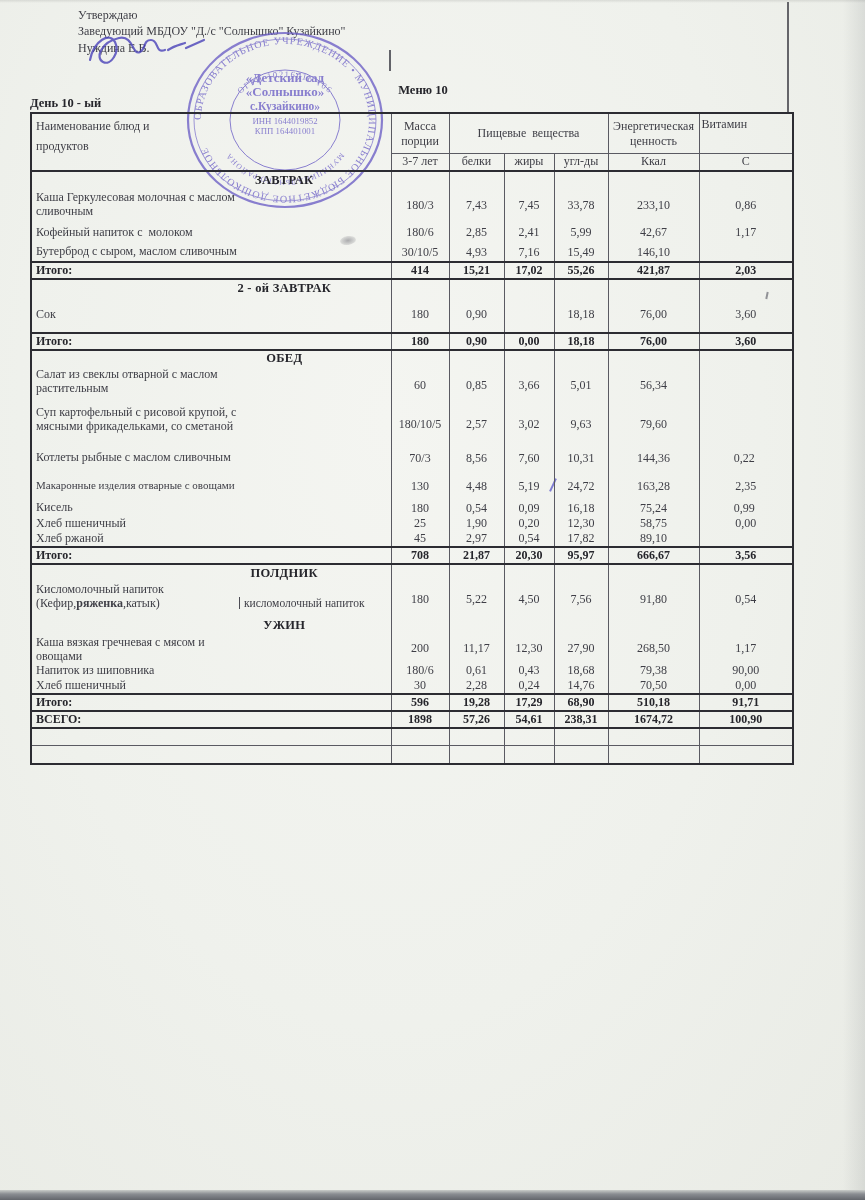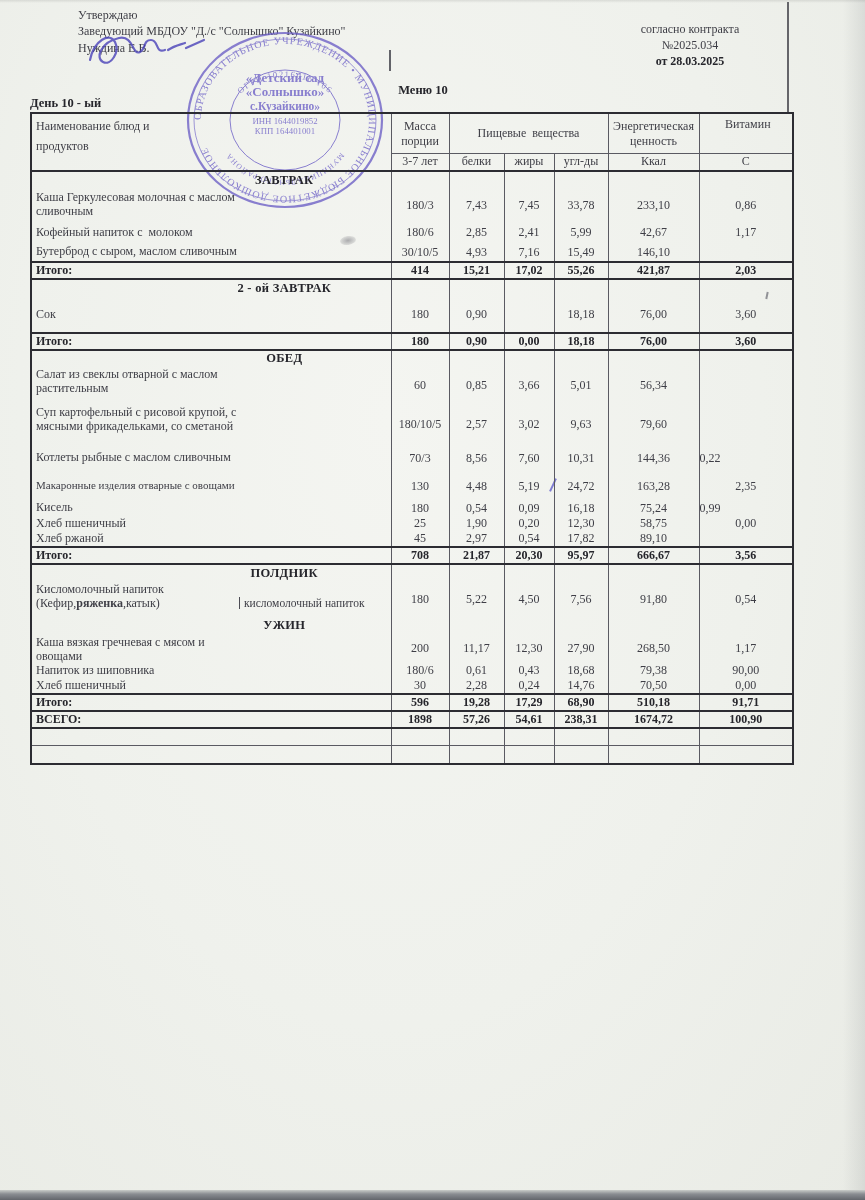--- a/index.html
+++ b/index.html
@@ -52,51 +52,46 @@
   col.c1{width:360px;} col.c2{width:58px;} col.c3{width:55px;}
   col.c4{width:50px;} col.c5{width:54px;} col.c6{width:91px;} col.c7{width:94px;}
 
   thead td{border-left:1px solid var(--bl);border-right:1px solid var(--bl);}
   tr.h1{height:40px;} tr.h2{height:18px;}
   tr.h1 td{border-bottom:1px solid var(--bl);}
   tr.h2 td{border-bottom:2px solid var(--bd);text-align:center;font-family:Liberation Serif, serif;}
   .th-name{vertical-align:top;text-align:left;line-height:20px;padding:2px 4px;border-bottom:2px solid var(--bd) !important;white-space:pre-wrap;margin-left:38px;}
   .th-mass,.th-energy{text-align:center;line-height:15px;padding-top:2px;}
   .th-group{text-align:center;vertical-align:middle;white-space:pre-wrap;}
-  .th-vit{text-align:center;vertical-align:top;padding:3px 4px 0 8px;}
+  .th-vit{text-align:left;vertical-align:top;padding:3px 4px 0 2px;}
 
   tbody td{border-left:1px solid var(--bl);border-right:1px solid var(--bl);vertical-align:middle;}
   .c-name{padding:0 4px;white-space:pre-wrap;position:relative;text-align:left;}
   .c-name.top{vertical-align:top;padding-top:2px;}
   .c-name.small{font-size:11px;}
   .nline{line-height:13.5px;}
   .c-name .extra{position:absolute;left:207px;top:16px;border-left:1px solid #4c4c54;
     padding-left:4px;white-space:nowrap;font-size:11.5px;}
   .sec{text-align:center;font-weight:700;color:var(--bold);padding-left:150px;font-size:12.5px;letter-spacing:.3px;}
   .lbl{font-weight:700;color:var(--bold);}
   .c-num{text-align:center;}
-  .c-num.right{text-align:left;padding-right:3px;}
+  .c-num.right{text-align:center;padding-right:3px;}
   tr.r-total td,tr.r-grand td{font-weight:700;color:var(--bold);
     border-top:2px solid var(--bd);border-bottom:2px solid var(--bd);}
   tr.r-empty td{border-bottom:1px solid var(--bl);}
 </style>
 </head>
 <body>
 
 <div class="page">
 
   <div class="abs hdr-left t12" style="top:7px">Утверждаю</div>
   <div class="abs hdr-left t12" style="top:23px">Заведующий МБДОУ "Д./с "Солнышко" Кузайкино"</div>
   <div class="abs hdr-left t12" style="top:40px">Нуждина Е.В.</div>
 
-  <div class="abs contract">
-    <div class="t12">согласно контракта</div>
-    <div class="t12">№2025.034</div>
-    <div class="t12 b">от 28.03.2025</div>
-  </div>
 
   <div class="abs menu-title b">Меню 10</div>
   <div class="abs day-title b">День 10 - ый</div>
 
   <svg class="abs sig" width="130" height="52" viewBox="0 0 130 52">
     <g fill="none" stroke="#4840b8" stroke-width="2.2" stroke-linecap="round" opacity=".9">
       <path d="M8,34 C12,14 28,6 33,16 C38,26 29,40 21,36 C13,32 19,16 37,12 C52,9 50,30 58,26 C64,23 61,14 69,14 C77,14 73,28 83,24"></path>
       <path d="M86,24 C92,20 97,19 103,17"></path>
       <path d="M104,22 L122,14"></path>
     </g>

